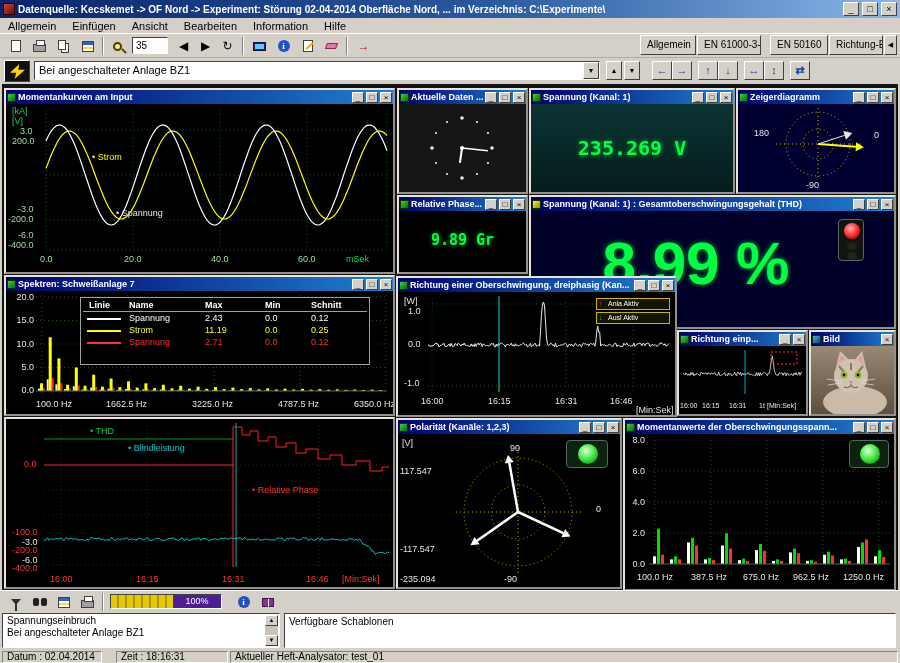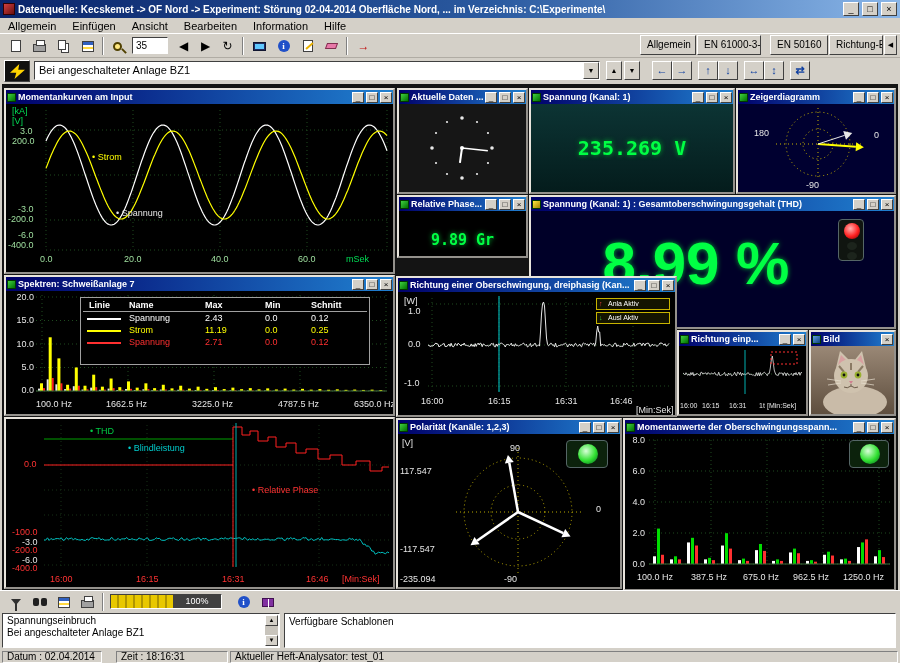--- a/index.html
+++ b/index.html
@@ -91,21 +91,21 @@
 .tl{position:absolute;background:#101510;border:1px solid #566;border-radius:4px;}
 .lamp{position:absolute;border-radius:50%;}
 .lamp.redl{background:radial-gradient(circle at 40% 35%,#ffb0b0,#ff2020 55%,#600);}
 .lamp.greenl{background:radial-gradient(circle at 40% 35%,#d8ffd8,#30e030 55%,#052);}
 .lamp.off{background:#1c241c;}
 
 
 .toolbar3{position:absolute;left:0;top:590px;width:900px;height:21px;background:#d4d0c8;border-top:1px solid #fff;}
 .progress{position:absolute;left:110px;top:3px;width:112px;height:15px;border:1px solid;border-color:#404040 #fff #fff #404040;background:#c8c4bc;display:flex;}
 .progress .fill{width:62px;height:100%;background:repeating-linear-gradient(90deg,#e8c800 0 6px,#b09600 6px 8px);}
-.progress .plabel{flex:1;background:#404040;color:#fff;font-size:9px;text-align:center;line-height:13px;}
+.progress .plabel{flex:1;background:#4c1d95;color:#fff;font-size:9px;text-align:center;line-height:13px;}
 .panelarea{position:absolute;left:0;top:611px;width:900px;height:39px;background:#d4d0c8;}
 .memo{position:absolute;left:2px;top:2px;width:278px;height:35px;background:#fff;border:1px solid;border-color:#404040 #fff #fff #404040;font-size:10px;padding:1px 16px 0 4px;}
 .memo-line{line-height:12px;color:#000;}
 .memo-scroll{position:absolute;right:1px;top:1px;width:13px;height:31px;background:#c8c4bc;}
 .sbtn{width:13px;height:11px;background:#d4d0c8;border:1px solid;border-color:#fff #404040 #404040 #fff;font-size:6px;text-align:center;line-height:9px;}
 .sbtn.low{position:absolute;bottom:0;}
 .templates{position:absolute;left:284px;top:2px;width:612px;height:35px;background:#fff;border:1px solid;border-color:#404040 #fff #fff #404040;}
 .tpl-label{font-size:10px;color:#000;padding:2px 0 0 4px;}
 .statusbar{position:absolute;left:0;top:650px;width:900px;height:13px;background:#d4d0c8;}
 .scell{position:absolute;top:1px;height:12px;border:1px solid;border-color:#808080 #fff #fff #808080;font-size:10px;line-height:10px;padding-left:4px;background:#d4d0c8;color:#000;white-space:nowrap;overflow:hidden;}
@@ -303,21 +303,21 @@
           <polygon points="125.88794631195191,43.20879779222977 117.59352977802476,47.13978422844597 118.22133804172188,38.161707776107555" fill="#ffff00"></polygon>
           <line x1="80" y1="40" x2="106.6295824562643" y2="31.347524157501475" stroke="#e8e8e8" stroke-width="1"></line>
           <polygon points="114.23803458662553,28.875388202501895 108.02015893095157,35.627278480829666 105.23900598157704,27.067769834173284" fill="#e8e8e8"></polygon>
         </svg>
       <span class="cl w" style="left:16px;top:24px">180</span>
       <span class="cl w" style="left:136px;top:26px">0</span>
       <span class="cl w" style="left:68px;top:76px">-90</span>
     </div>
   </div>
 
-  <div class="win" style="left:397px;top:195px;width:131px;height:63px">
+  <div class="win" style="left:397px;top:195px;width:131px;height:79px">
     <div class="wtitle">
       <span class="wicon"></span>
       <span class="wtext">Relative Phase...</span>
       <span class="wbtn">_</span>
       <span class="wbtn">□</span>
       <span class="wbtn">×</span>
     </div>
     <div class="wbody">
       <span class="lcdval" style="top:20px;font-size:15px">9.89 Gr</span>
     </div>

